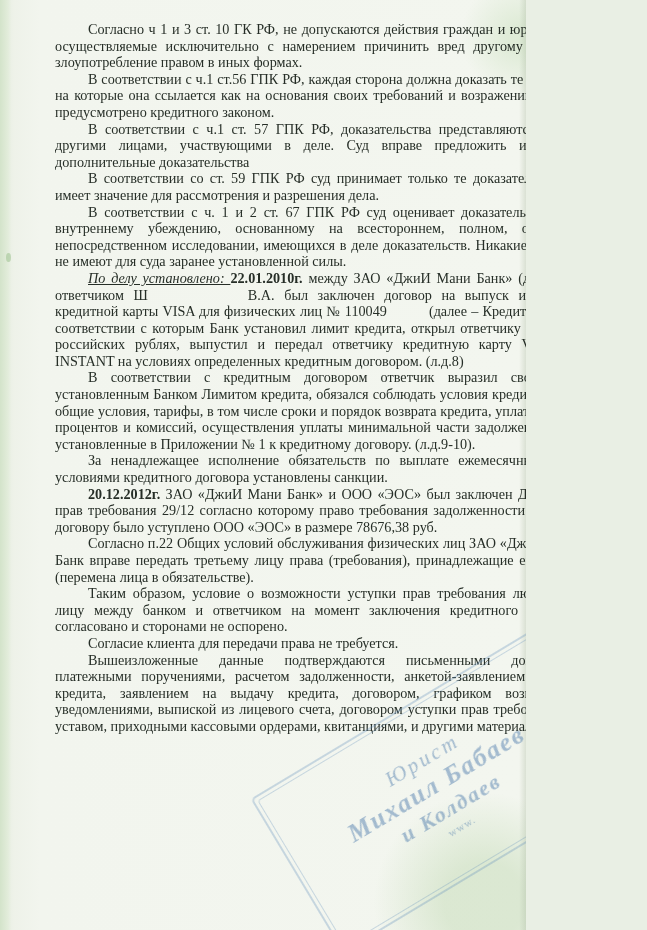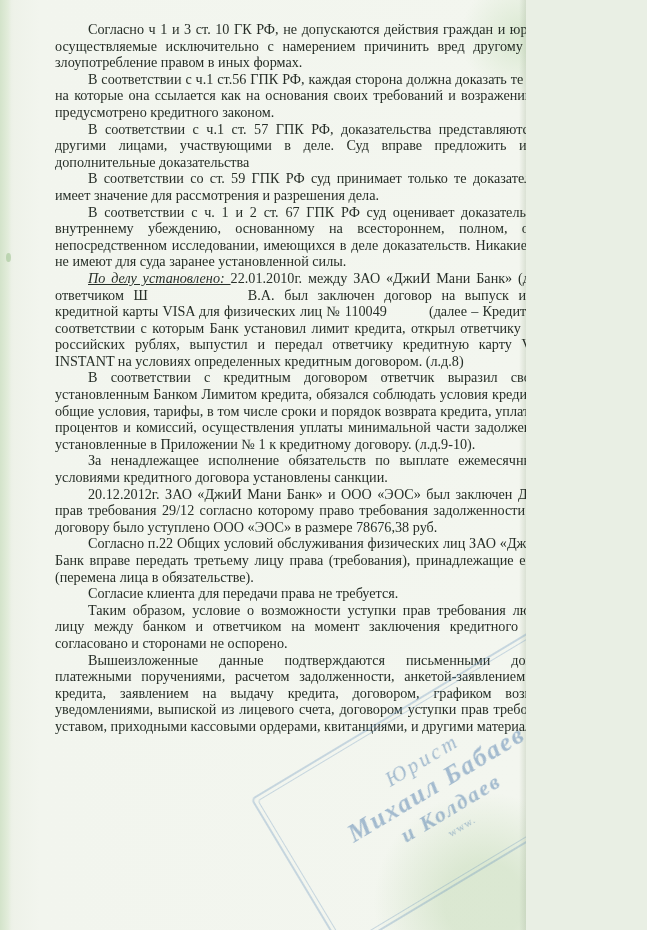--- a/index.html
+++ b/index.html
@@ -28,21 +28,21 @@
   .speck.s1{left:6px;top:253px;width:5px;height:9px;}
   .speck.s2{left:633px;top:118px;width:6px;height:14px;opacity:.5;}
 
   .text-block{
     position:absolute;left:55px;top:21px;width:567px;
     font-size:14.2px;line-height:16.6px;color:#262e27;
     text-align:justify;
     -webkit-font-smoothing:antialiased;
   }
   .text-block p{margin:0;text-indent:33px;}
-  .seg-bold{font-weight:normal;}
+  .seg-bold{font-weight:bold;}
   .seg-underline{text-decoration:underline;font-style:italic;}
   .gap{display:inline-block;height:1px;}
 
   .stamp{
     position:absolute;left:273px;top:700px;width:330px;height:176px;
     transform:rotate(-31deg);
     border:2px solid rgba(95,140,185,.55);
     border-radius:5px;
     opacity:.55;
     filter:blur(.3px);
@@ -72,22 +72,22 @@
       <p><span>Согласно ч 1 и 3 ст. 10 ГК РФ, не допускаются действия граждан и юридических лиц, осуществляемые исключительно с намерением причинить вред другому лицу, а также злоупотребление правом в иных формах.</span></p>
       <p><span>В соответствии с ч.1 ст.56 ГПК РФ, каждая сторона должна доказать те обстоятельства, на которые она ссылается как на основания своих требований и возражений, если иное не предусмотрено кредитного законом.</span></p>
       <p><span>В соответствии с ч.1 ст. 57 ГПК РФ, доказательства представляются сторонами и другими лицами, участвующими в деле. Суд вправе предложить им представить дополнительные доказательства</span></p>
       <p><span>В соответствии со ст. 59 ГПК РФ суд принимает только те доказательства, которые имеет значение для рассмотрения и разрешения дела.</span></p>
       <p><span>В соответствии с ч. 1 и 2 ст. 67 ГПК РФ суд оценивает доказательства по своему внутреннему убеждению, основанному на всестороннем, полном, объективном и непосредственном исследовании, имеющихся в деле доказательств. Никакие доказательства не имеют для суда заранее установленной силы.</span></p>
       <p><span class="seg-underline">По делу установлено: </span><span class="seg-bold">22.01.2010г.</span><span> между ЗАО «ДжиИ Мани Банк» (далее – Банк) и ответчиком Ш</span><span class="gap" style="width: 100px;"></span><span>В.А. был заключен договор на выпуск и обслуживание кредитной карты VISA для физических лиц № 110049</span><span class="gap" style="width: 42px;"></span><span>(далее – Кредитный договор), в соответствии с которым Банк установил лимит кредита, открыл ответчику текущий счет в российских рублях, выпустил и передал ответчику кредитную карту VISA CLASSIC INSTANT на условиях определенных кредитным договором. (л.д.8)</span></p>
       <p><span>В соответствии с кредитным договором ответчик выразил свое согласие с установленным Банком Лимитом кредита, обязался соблюдать условия кредитного договора, общие условия, тарифы, в том числе сроки и порядок возврата кредита, уплаты начисленных процентов и комиссий, осуществления уплаты минимальной части задолженности в сроки, установленные в Приложении № 1 к кредитному договору. (л.д.9-10).</span></p>
       <p><span>За ненадлежащее исполнение обязательств по выплате ежемесячных платежей с условиями кредитного договора установлены санкции.</span></p>
       <p><span class="seg-bold">20.12.2012г.</span><span> ЗАО «ДжиИ Мани Банк» и ООО «ЭОС» был заключен Договор уступки прав требования 29/12 согласно которому право требования задолженности по кредитному договору было уступлено ООО «ЭОС» в размере 78676,38 руб.</span></p>
       <p><span>Согласно п.22 Общих условий обслуживания физических лиц ЗАО «ДжиИ Мани Банк» Банк вправе передать третьему лицу права (требования), принадлежащие ему по договору (перемена лица в обязательстве).</span></p>
+      <p><span>Таким образом, условие о возможности уступки прав требования любому третьему лицу между банком и ответчиком на момент заключения кредитного договора было согласовано и сторонами не оспорено.</span></p>
       <p><span>Согласие клиента для передачи права не требуется.</span></p>
-      <p><span>Таким образом, условие о возможности уступки прав требования любому третьему лицу между банком и ответчиком на момент заключения кредитного договора было согласовано и сторонами не оспорено.</span></p>
       <p><span>Вышеизложенные данные подтверждаются письменными доказательствами: платежными поручениями, расчетом задолженности, анкетой-заявлением на получение кредита, заявлением на выдачу кредита, договором, графиком возврата кредита, уведомлениями, выпиской из лицевого счета, договором уступки прав требования (цессии), уставом, приходными кассовыми ордерами, квитанциями, и другими материалами дела.</span></p>
     </div>
 
   <div class="stamp">
     <span class="wl l1">Юрист</span>
     <span class="wl l2">Михаил Бабаев</span>
     <span class="wl l3">и Колдаев</span>
     <span class="wl l4">www.</span>
   </div>
 </div>

